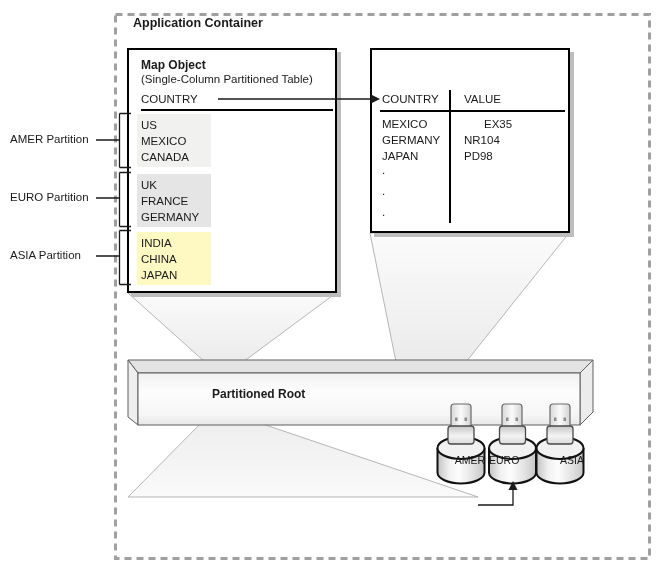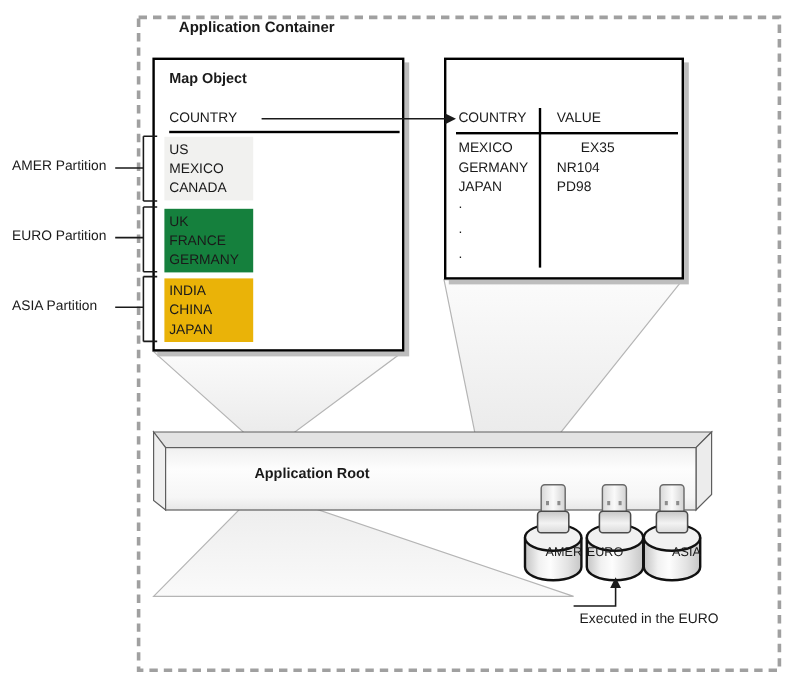--- a/index.html
+++ b/index.html
@@ -7,43 +7,43 @@
     position:relative;width:659px;height:570px;background:#ffffff;
     font-family:"Liberation Sans","DejaVu Sans",sans-serif;color:#1a1a1a;
     overflow:hidden;
   }
   .stage svg{position:absolute;left:0;top:0;}
   #bg-layer{z-index:0;}
   #fg-layer{z-index:3;pointer-events:none;}
   .abs{position:absolute;white-space:nowrap;}
 
   
-  .app-title{left:149px;top:16px;font-size:12.5px;font-weight:bold;z-index:2;}
+  .app-title{left:133px;top:16px;font-size:12.5px;font-weight:bold;z-index:2;}
 
   
   .diagram-box{position:absolute;background:#ffffff;border:2px solid #000;
     box-shadow:4px 4px 0 #bdbdbd;box-sizing:border-box;z-index:1;}
   .map-box{left:127px;top:48px;width:210px;height:245px;}
   .meta-box{left:370px;top:48px;width:200px;height:185px;}
   .query-box{position:absolute;left:128px;top:497px;width:350px;height:46px;
     background:#fff;border:3px solid #000;box-sizing:border-box;z-index:2;}
 
   .box-title{position:absolute;left:12px;top:8px;font-size:12px;font-weight:bold;white-space:nowrap;}
   .box-sub{position:absolute;left:12px;top:23px;font-size:11.5px;white-space:nowrap;}
   .col-head{position:absolute;top:43px;font-size:11.5px;white-space:nowrap;}
   .underline{position:absolute;height:0;border-top:2px solid #000;}
 
   
   .mo-col{left:12px;}
   .mo-underline{left:12px;width:192px;top:59px;}
   .part-block{position:absolute;left:8px;width:74px;padding:3px 0 0 4px;
     font-size:11.5px;line-height:16px;box-sizing:border-box;}
   .pb-0{top:64px;height:53px;background:#f1f1ef;}
-  .pb-1{top:124px;height:53px;background:#15803d;}
-  .pb-2{top:182px;height:53px;background:#eab308;}
+  .pb-1{top:124px;height:53px;background:#e5e5e5;}
+  .pb-2{top:182px;height:53px;background:#fef9c3;}
 
   
   .mt-col-country{left:10px;}
   .mt-col-value{left:92px;}
   .mt-underline{left:8px;width:185px;top:60px;}
   .mt-vline{position:absolute;left:77px;top:40px;width:2px;height:133px;background:#000;}
   .mt-row{position:absolute;font-size:11.5px;line-height:16px;white-space:nowrap;}
   .mt-dot{position:absolute;left:10px;font-size:11.5px;line-height:16px;}
 
   
@@ -146,20 +146,21 @@
       <path d="M536.5 448 v24.5 a23.5 11 0 0 0 47 0 v-24.5" fill="url(#cylGrad)" stroke="#111" stroke-width="2"></path>
       <ellipse cx="560" cy="448" rx="23.5" ry="11" fill="#f1f1f1" stroke="#111" stroke-width="2"></ellipse>
       <rect x="547" y="426" width="26" height="18" rx="3" fill="url(#plugGrad)" stroke="#4a4a4a" stroke-width="1.3"></rect>
     </g>
   </svg>
 
   <div class="abs app-title">Application Container</div>
 
   <div class="diagram-box map-box">
     <div class="box-title">Map Object</div>
+    <div class="box-sub">(Single-Column Partitioned Table)</div>
     <div class="col-head mo-col">COUNTRY</div>
     <div class="underline mo-underline"></div>
 
     <div class="part-block pb-0">
       <div>US</div>
       <div>MEXICO</div>
       <div>CANADA</div>
     </div>
     <div class="part-block pb-1">
       <div>UK</div>
@@ -187,29 +188,28 @@
     <div class="mt-row" style="left:92px;top:98px;">PD98</div>
     <div class="mt-dot" style="top:112px;">.</div>
     <div class="mt-dot" style="top:133px;">.</div>
     <div class="mt-dot" style="top:154px;">.</div>
   </div>
 
   <div class="abs part-label pl-0">AMER Partition</div>
   <div class="abs part-label pl-1">EURO Partition</div>
   <div class="abs part-label pl-2">ASIA Partition</div>
 
-  <div class="abs root-label">Application Root</div>
+  <div class="abs root-label">Partitioned Root</div>
 
   <div class="pdb-label pdbl-0">AMER</div>
   <div class="pdb-label pdbl-1">EURO</div>
   <div class="pdb-label pdbl-2">ASIA</div>
 
 
   <div class="abs note">
-    <div>Executed in the EURO</div>
   </div>
 
   <svg id="fg-layer" width="659" height="570" viewBox="0 0 659 570">
 
     <g>
       <line x1="218" y1="99" x2="371" y2="99" stroke="#1a1a1a" stroke-width="1.3"></line>
       <polygon points="371,94.5 380,99 371,103.5" fill="#1a1a1a"></polygon>
     </g>
 
     <g>

